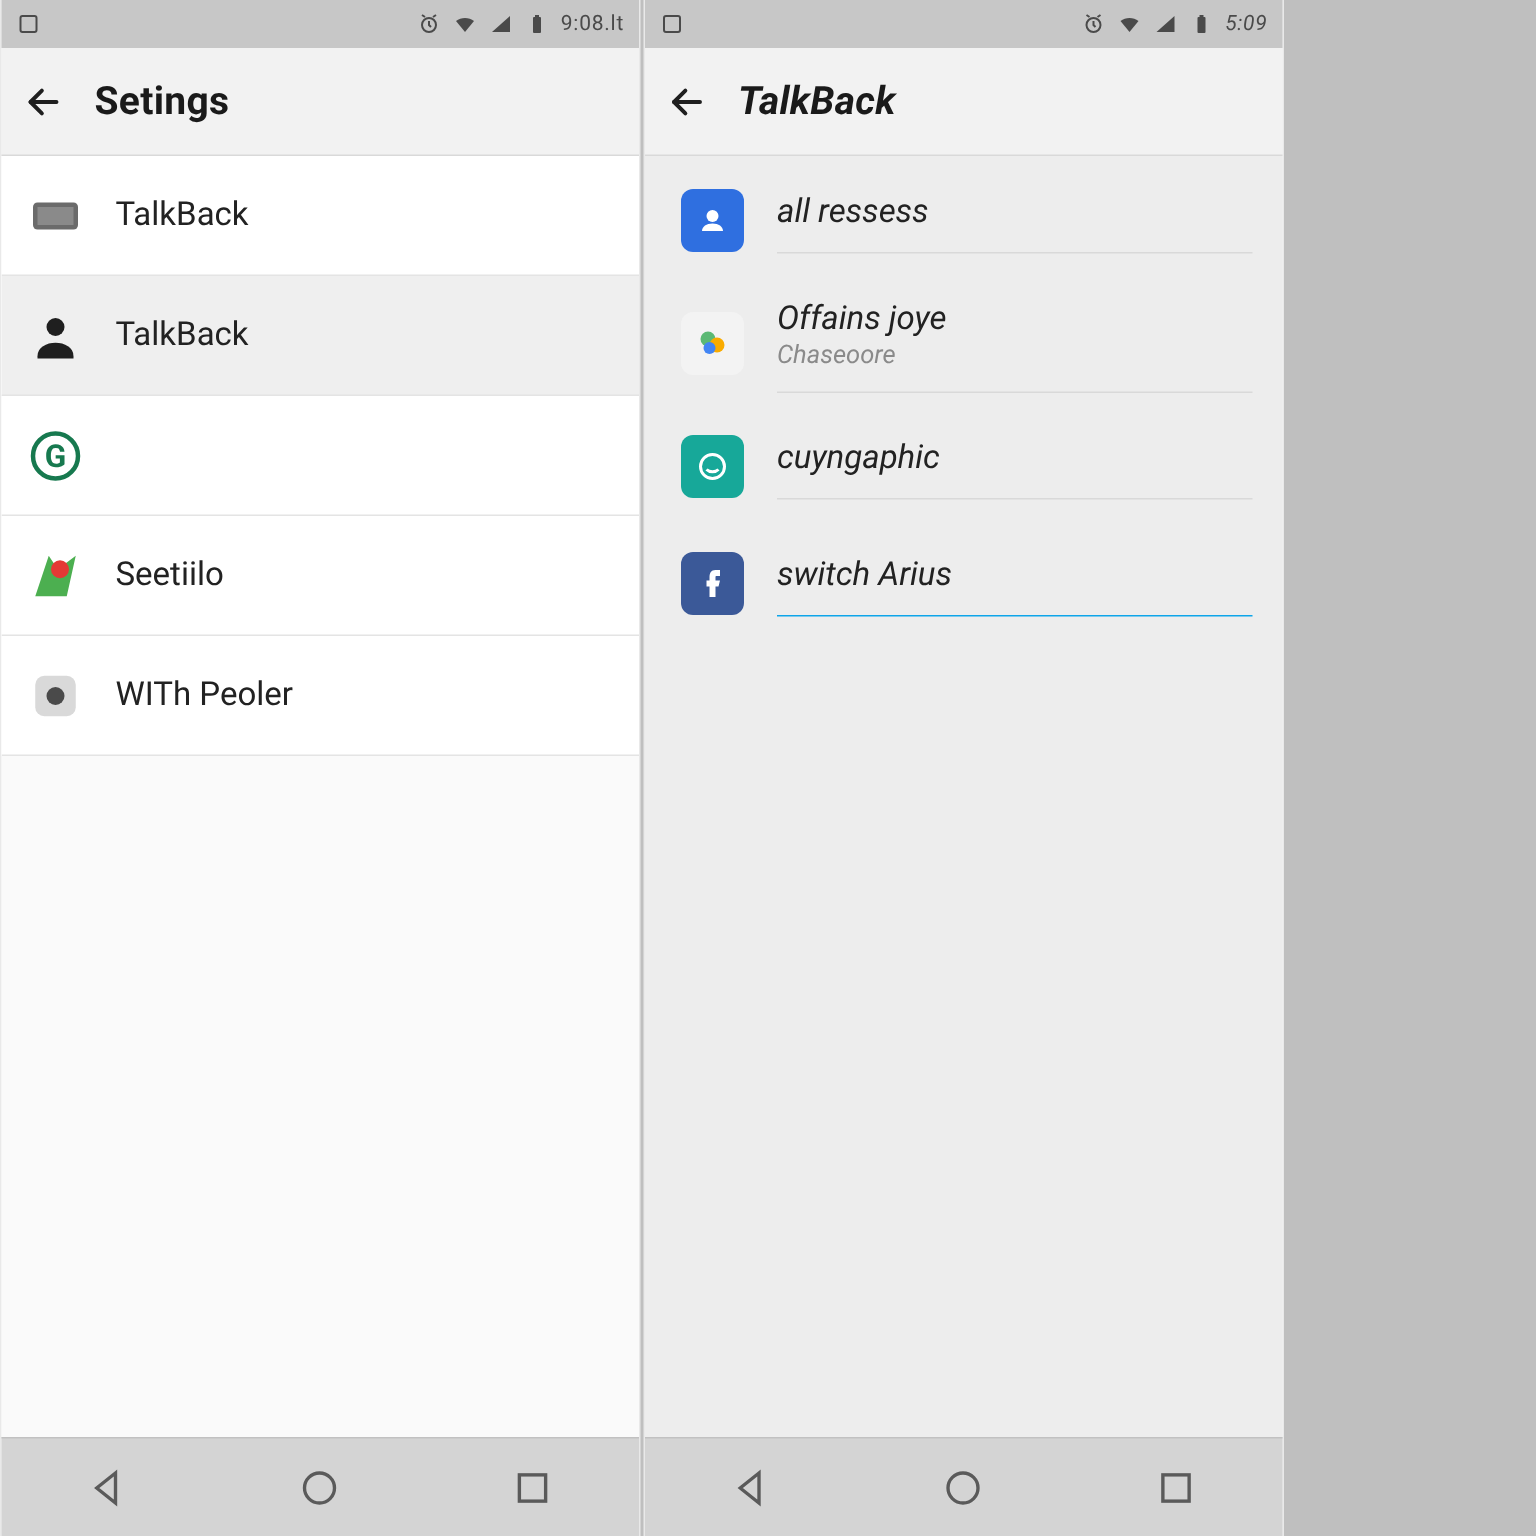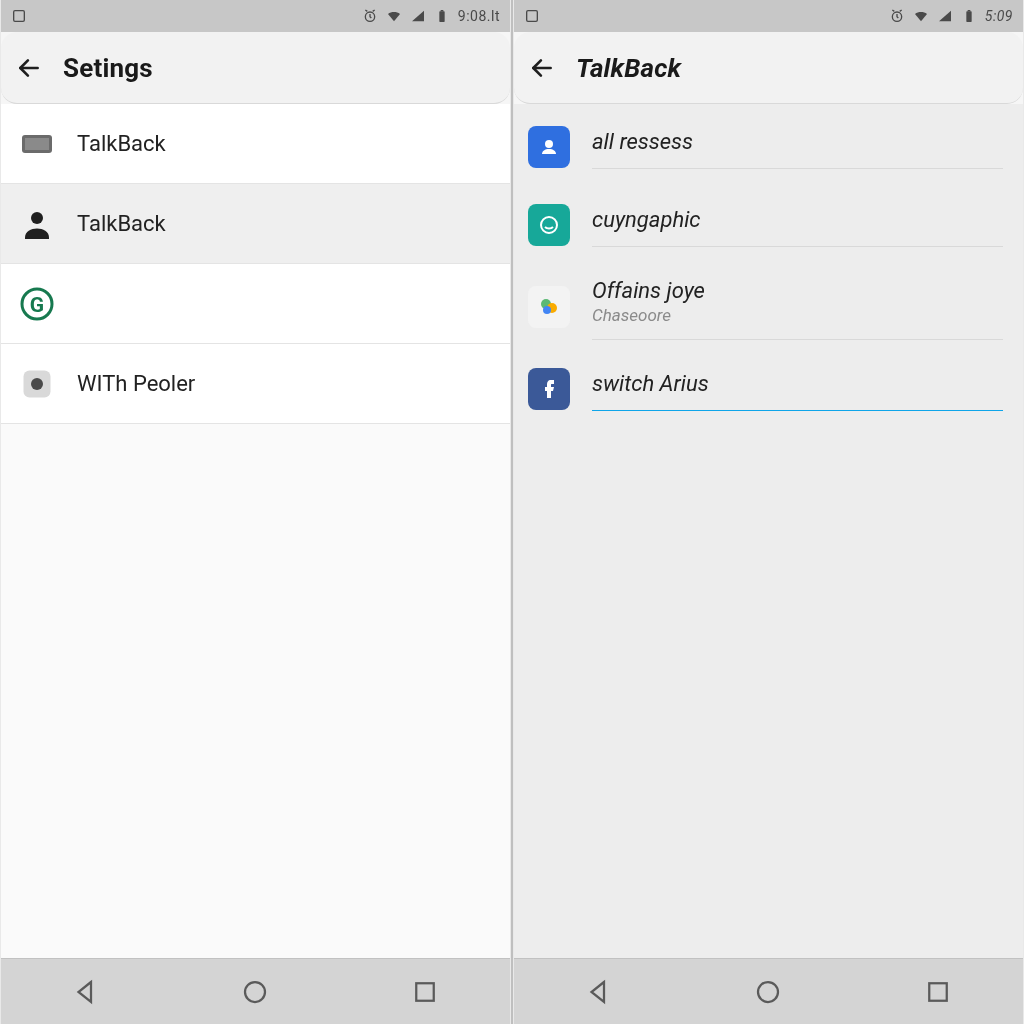--- a/index.html
+++ b/index.html
@@ -5,21 +5,21 @@
   * { box-sizing: border-box; margin: 0; padding: 0; }
   html, body {
     width: 1024px;
     height: 1024px;
     font-family: Roboto, "Helvetica Neue", Arial, sans-serif;
     background: #bfbfbf;
     overflow: hidden;
   }
   .stage {
     display: flex;
-    width: 1024px;
+    width: 856px;
     height: 1024px;
     background: #bfbfbf;
   }
   .phone {
     flex: 1;
     position: relative;
     background: #f6f6f6;
     display: flex;
     flex-direction: column;
     border-left: 1px solid rgba(0,0,0,0.05);
@@ -51,21 +51,20 @@
 
   
   .appbar {
     height: 72px;
     background: #f2f2f2;
     display: flex;
     align-items: center;
     padding: 0 14px;
     border-bottom: 1px solid #d9d9d9;
     gap: 20px;
-    border-radius: 16px;
   }
   .appbar .back {
     width: 28px; height: 28px;
     display: flex; align-items: center; justify-content: center;
     color: #1f1f1f;
   }
   .appbar .back svg { width: 26px; height: 26px; }
   .appbar .title {
     font-size: 26px;
     font-weight: 700;
@@ -109,21 +108,21 @@
   .row .sub {
     font-size: 17px;
     color: #8a8a8a;
   }
 
   
   .panel-right .row {
     background: transparent;
     border-bottom: none;
     min-height: 78px;
-    padding: 10px 20px 10px 14px;
+    padding: 10px 20px 10px 24px;
   }
   .panel-right .row .texts {
     border-bottom: 1px solid #d9d9d9;
     padding-bottom: 14px;
     padding-top: 4px;
   }
   .panel-right .row:last-child .texts { border-bottom: 1px solid #0ea5e9; }
   .appicon {
     width: 42px; height: 42px; border-radius: 8px;
     display: flex; align-items: center; justify-content: center;
@@ -232,20 +231,31 @@
 
         <div class="row">
           <span class="icon">
             <svg viewBox="0 0 24 24">
                 <circle cx="12" cy="12" r="10" fill="#fff" stroke="#17794f" stroke-width="2"></circle>
                 <text x="12" y="17" text-anchor="middle" font-size="14" font-weight="700" fill="#17794f">G</text>
               </svg>
           </span>
         </div>
 
+        <div class="row">
+          <span class="icon">
+            <svg viewBox="0 0 24 24">
+                <polygon points="3,21 9,3 13,9 21,3 17,21" fill="#4caf50"></polygon>
+                <circle cx="14" cy="9" r="4" fill="#e53935"></circle>
+              </svg>
+          </span>
+          <div class="texts">
+              <span class="label">Seetiilo</span>
+            </div>
+        </div>
 
         <div class="row">
           <span class="icon">
             <svg viewBox="0 0 24 24">
                 <rect x="3" y="3" width="18" height="18" rx="4" fill="#d9d9d9"></rect>
                 <circle cx="12" cy="12" r="4" fill="#4a4a4a"></circle>
               </svg>
           </span>
           <div class="texts">
               <span class="label">WITh Peoler</span>
@@ -329,46 +339,46 @@
               <circle cx="12" cy="9" r="4"></circle>
               <path d="M12 14c-4 0-7 2-7 5h14c0-3-3-5-7-5z"></path>
             </svg>
         </span>
         <div class="texts">
           <span class="label">all ressess</span>
         </div>
       </div>
 
       <div class="row">
-        <span class="appicon bg-teal">
-          <svg viewBox="0 0 24 24" fill="none" stroke="#fff" stroke-width="2">
-              <circle cx="12" cy="12" r="8"></circle>
-              <path d="M8 14c2 2 6 2 8 0"></path>
-            </svg>
-        </span>
-        <div class="texts">
-          <span class="label">cuyngaphic</span>
-        </div>
-      </div>
-
-      <div class="row">
         <span class="appicon bg-white">
           <svg viewBox="0 0 24 24">
               <circle cx="9" cy="9" r="5" fill="#5bb974"></circle>
               <circle cx="15" cy="13" r="5" fill="#f9ab00"></circle>
               <circle cx="10" cy="15" r="4" fill="#4285f4"></circle>
             </svg>
         </span>
         <div class="texts">
           <span class="label">Offains joye</span>
           <span class="sub">Chaseoore</span>
         </div>
       </div>
 
       <div class="row">
+        <span class="appicon bg-teal">
+          <svg viewBox="0 0 24 24" fill="none" stroke="#fff" stroke-width="2">
+              <circle cx="12" cy="12" r="8"></circle>
+              <path d="M8 14c2 2 6 2 8 0"></path>
+            </svg>
+        </span>
+        <div class="texts">
+          <span class="label">cuyngaphic</span>
+        </div>
+      </div>
+
+      <div class="row">
         <span class="appicon bg-fb">
           <svg viewBox="0 0 24 24" fill="#fff">
               <path d="M14 3h3v4h-2c-1 0-1 0-1 1v2h3l-1 4h-2v7h-4v-7H8v-4h2V8c0-3 1-5 4-5z"></path>
             </svg>
         </span>
         <div class="texts">
           <span class="label">switch Arius</span>
         </div>
       </div>
 

